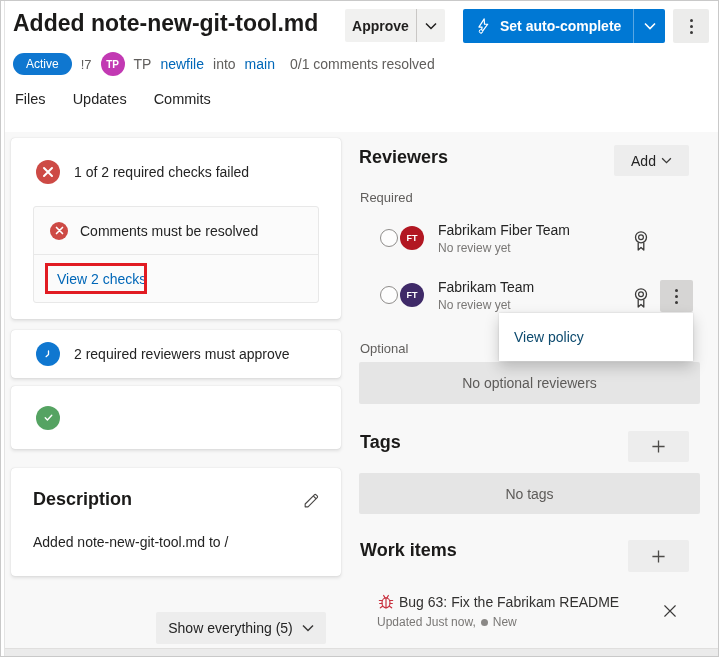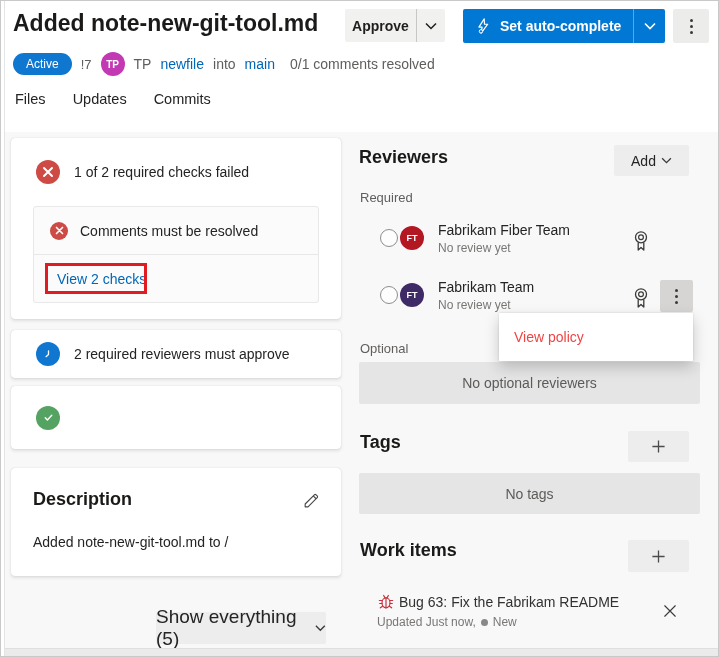--- a/index.html
+++ b/index.html
@@ -74,41 +74,41 @@
       gap:14px; padding-left:25px; }
   .merge-card .t1 { font-size:14px; color:#242424; }
   .merge-card .t2 { font-size:12px; color:#797775; margin-top:3px; }
 
   .desc-card { left:10px; top:467px; width:330px; height:108px; }
   .desc-title { position:absolute; left:22px; top:21px; font-size:18px; font-weight:600; color:#1b1a19; }
   .desc-edit { position:absolute; right:20px; top:23px; cursor:pointer; }
   .desc-body { position:absolute; left:22px; top:66px; font-size:14px; color:#242424; }
 
   .show-btn { position:absolute; left:155px; top:611px; width:170px; height:32px; background:#ededed;
-      border-radius:2px; justify-content:center; gap:9px; font-size:19px; color:#242424; }
+      border-radius:2px; justify-content:center; gap:9px; font-size:14px; color:#242424; }
 
   
   .sec-title { position:absolute; font-size:18px; font-weight:600; color:#1b1a19; }
   .sub-label { position:absolute; font-size:13px; color:#605e5c; }
   .gray-btn { background:#ededed; border-radius:2px; position:absolute; justify-content:center; }
   .add-btn { left:613px; top:144px; width:75px; height:31px; gap:5px; font-size:14px; color:#242424; }
   .plus-btn { width:61px; height:31px; }
 
   .radio { position:absolute; width:18px; height:18px; border:1px solid #8f8d8b; border-radius:50%;
       background:#fdfdfd; cursor:pointer; }
   .rev-name { position:absolute; font-size:14px; color:#242424; }
   .rev-status { position:absolute; font-size:12px; color:#797775; }
   .ribbon { position:absolute; }
   .ellipsis-btn { position:absolute; left:659px; top:279px; width:33px; height:32px; background:#d6d5d4;
       border-radius:2px; display:flex; flex-direction:column; justify-content:center; align-items:center;
       gap:3px; cursor:pointer; }
 
   .menu { position:absolute; left:498px; top:312px; width:194px; height:48px; background:#fff; z-index:9;
       box-shadow:0 6px 14px rgba(0,0,0,.2), 0 0 2px rgba(0,0,0,.14);
-      display:flex; align-items:center; padding-left:15px; font-size:14px; color:#ef4444; cursor:pointer; }
+      display:flex; align-items:center; padding-left:15px; font-size:14px; color:#0c4a6e; cursor:pointer; }
 
   .empty-box { position:absolute; left:358px; width:341px; background:#e5e5e5; border-radius:2px;
       display:flex; align-items:center; justify-content:center; font-size:14px; color:#5d5b59; }
 
   .wi-title { position:absolute; left:398px; top:593px; font-size:14px; color:#323130; cursor:pointer; }
   .wi-meta { position:absolute; left:376px; top:614px; font-size:12px; color:#797775;
       display:flex; align-items:center; gap:5px; }
   .wi-dot { width:7px; height:7px; border-radius:50%; background:#8a8886; display:inline-block; }
   .wi-close { position:absolute; left:660px; top:601px; width:18px; height:18px; display:flex;
       align-items:center; justify-content:center; cursor:pointer; }

